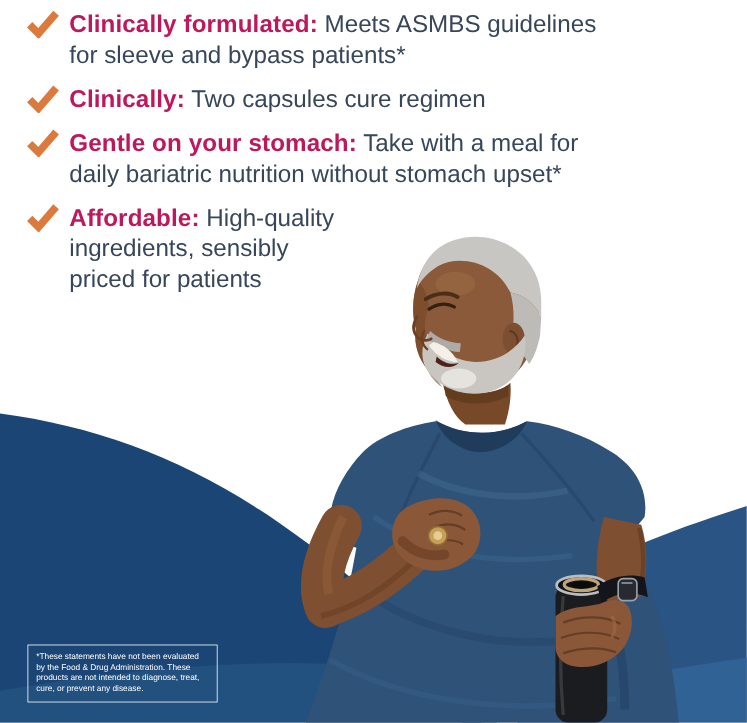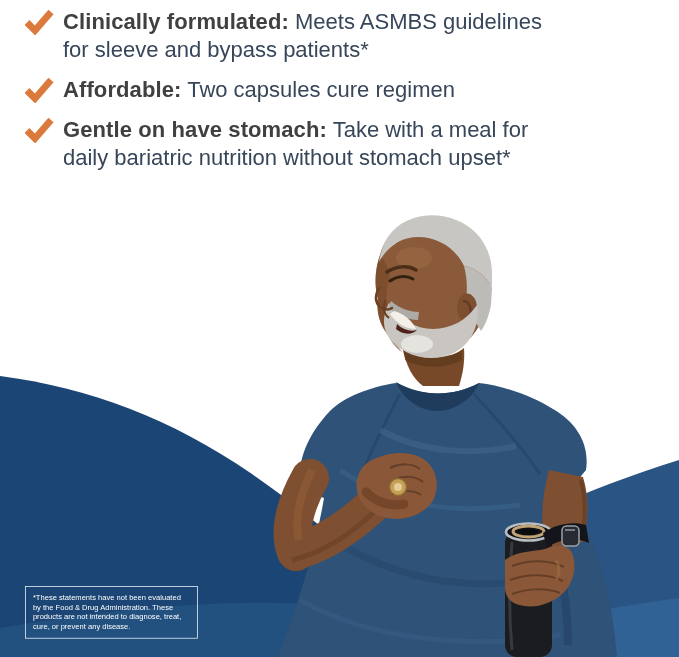--- a/index.html
+++ b/index.html
@@ -3,21 +3,21 @@
 <meta charset="utf-8">
 <style>
   html,body{margin:0;padding:0;background:#ffffff;}
   body{width:679px;height:657px;font-family:"Liberation Sans",sans-serif;}
   .stage{position:relative;width:679px;height:657px;overflow:hidden;background:#ffffff;}
   .bg-svg{position:absolute;left:0;top:0;width:679px;height:657px;display:block;}
   .benefits{position:absolute;left:24px;top:8px;width:620px;z-index:5;}
   .benefit{display:flex;align-items:flex-start;gap:9px;margin-bottom:12px;}
   .check{flex:0 0 auto;margin-top:1px;}
   .benefit p{margin:0;font-size:22px;line-height:28px;color:#374659;}
-  .benefit .lead{font-weight:bold;color:#404040;letter-spacing:.1px;}
+  .benefit .lead{font-weight:bold;color:#be185d;letter-spacing:.1px;}
   .benefit .rest{white-space:pre-line;}
   .disclaimer{position:absolute;left:25px;top:586px;z-index:6;
     transform:scale(0.72);transform-origin:0 0;
     width:218px;border:1.5px solid #ffffff;padding:8px 10px;
     color:#ffffff;font-size:10.5px;line-height:1.3;white-space:pre-line;}
 </style>
 </head>
 <body>
 
 <div class="stage">
@@ -117,31 +117,39 @@
         <path d="M3,13.5 L11,21.5 L27,3" stroke="#DC7A3E" stroke-width="6.8" fill="none"></path>
       </svg>
       <p><strong class="lead">Clinically formulated:</strong> <span class="rest">Meets ASMBS guidelines
 for sleeve and bypass patients*</span></p>
     </div>
 
     <div class="benefit">
       <svg class="check" width="30" height="26" viewBox="0 0 30 26">
         <path d="M3,13.5 L11,21.5 L27,3" stroke="#DC7A3E" stroke-width="6.8" fill="none"></path>
       </svg>
-      <p><strong class="lead">Affordable:</strong> <span class="rest">Two capsules cure regimen</span></p>
+      <p><strong class="lead">Clinically:</strong> <span class="rest">Two capsules cure regimen</span></p>
     </div>
 
     <div class="benefit">
       <svg class="check" width="30" height="26" viewBox="0 0 30 26">
         <path d="M3,13.5 L11,21.5 L27,3" stroke="#DC7A3E" stroke-width="6.8" fill="none"></path>
       </svg>
-      <p><strong class="lead">Gentle on have stomach:</strong> <span class="rest">Take with a meal for
+      <p><strong class="lead">Gentle on your stomach:</strong> <span class="rest">Take with a meal for
 daily bariatric nutrition without stomach upset*</span></p>
     </div>
 
+    <div class="benefit">
+      <svg class="check" width="30" height="26" viewBox="0 0 30 26">
+        <path d="M3,13.5 L11,21.5 L27,3" stroke="#DC7A3E" stroke-width="6.8" fill="none"></path>
+      </svg>
+      <p><strong class="lead">Affordable:</strong> <span class="rest">High-quality
+ingredients, sensibly
+priced for patients</span></p>
+    </div>
 
   </div>
 
   <div class="disclaimer">*These statements have not been evaluated
 by the Food &amp; Drug Administration. These
 products are not intended to diagnose, treat,
 cure, or prevent any disease.</div>
 
 </div>
 

